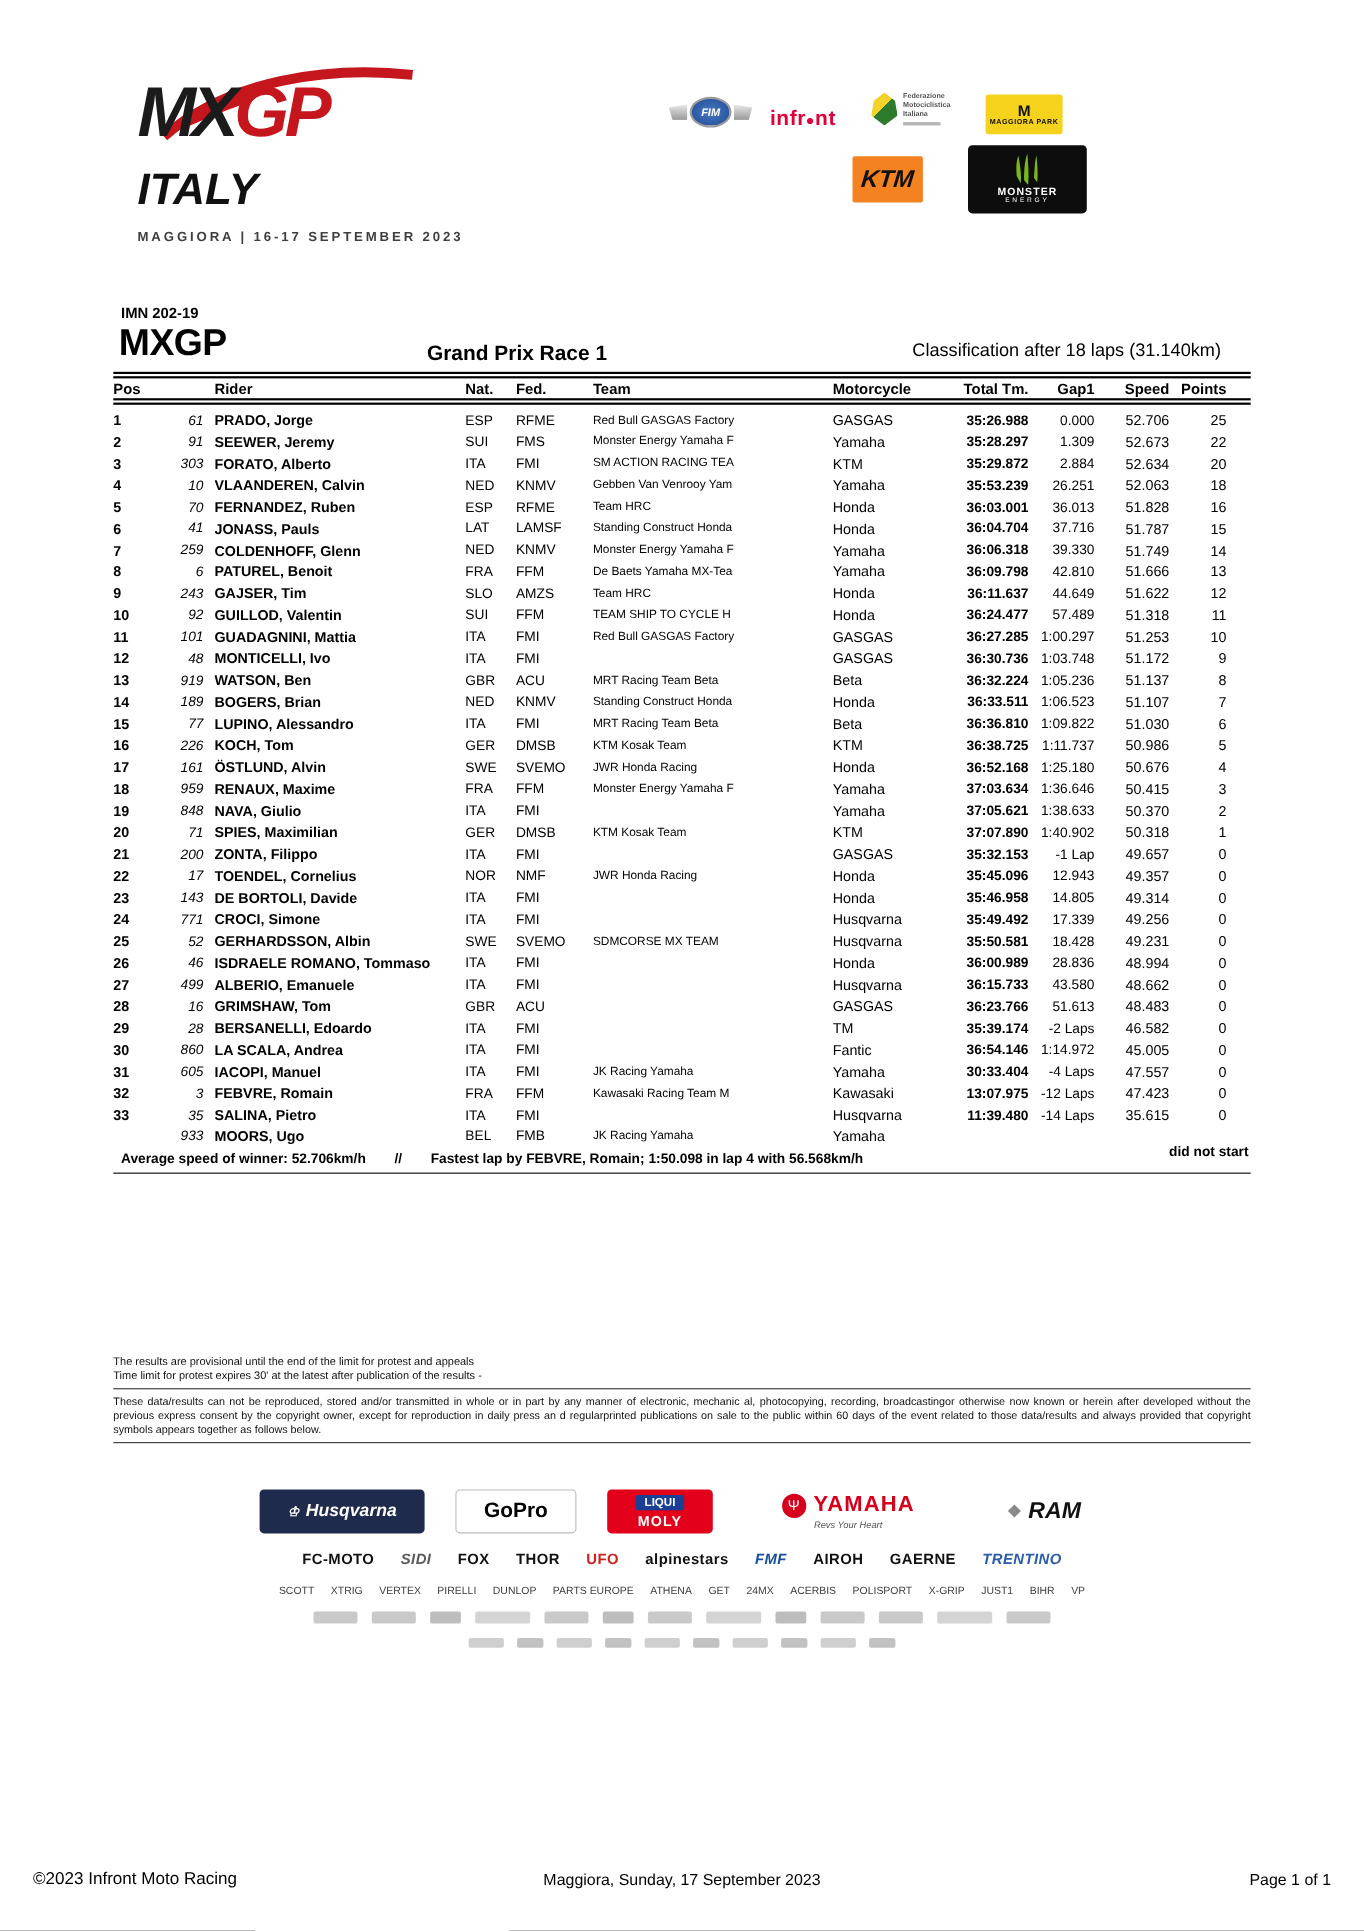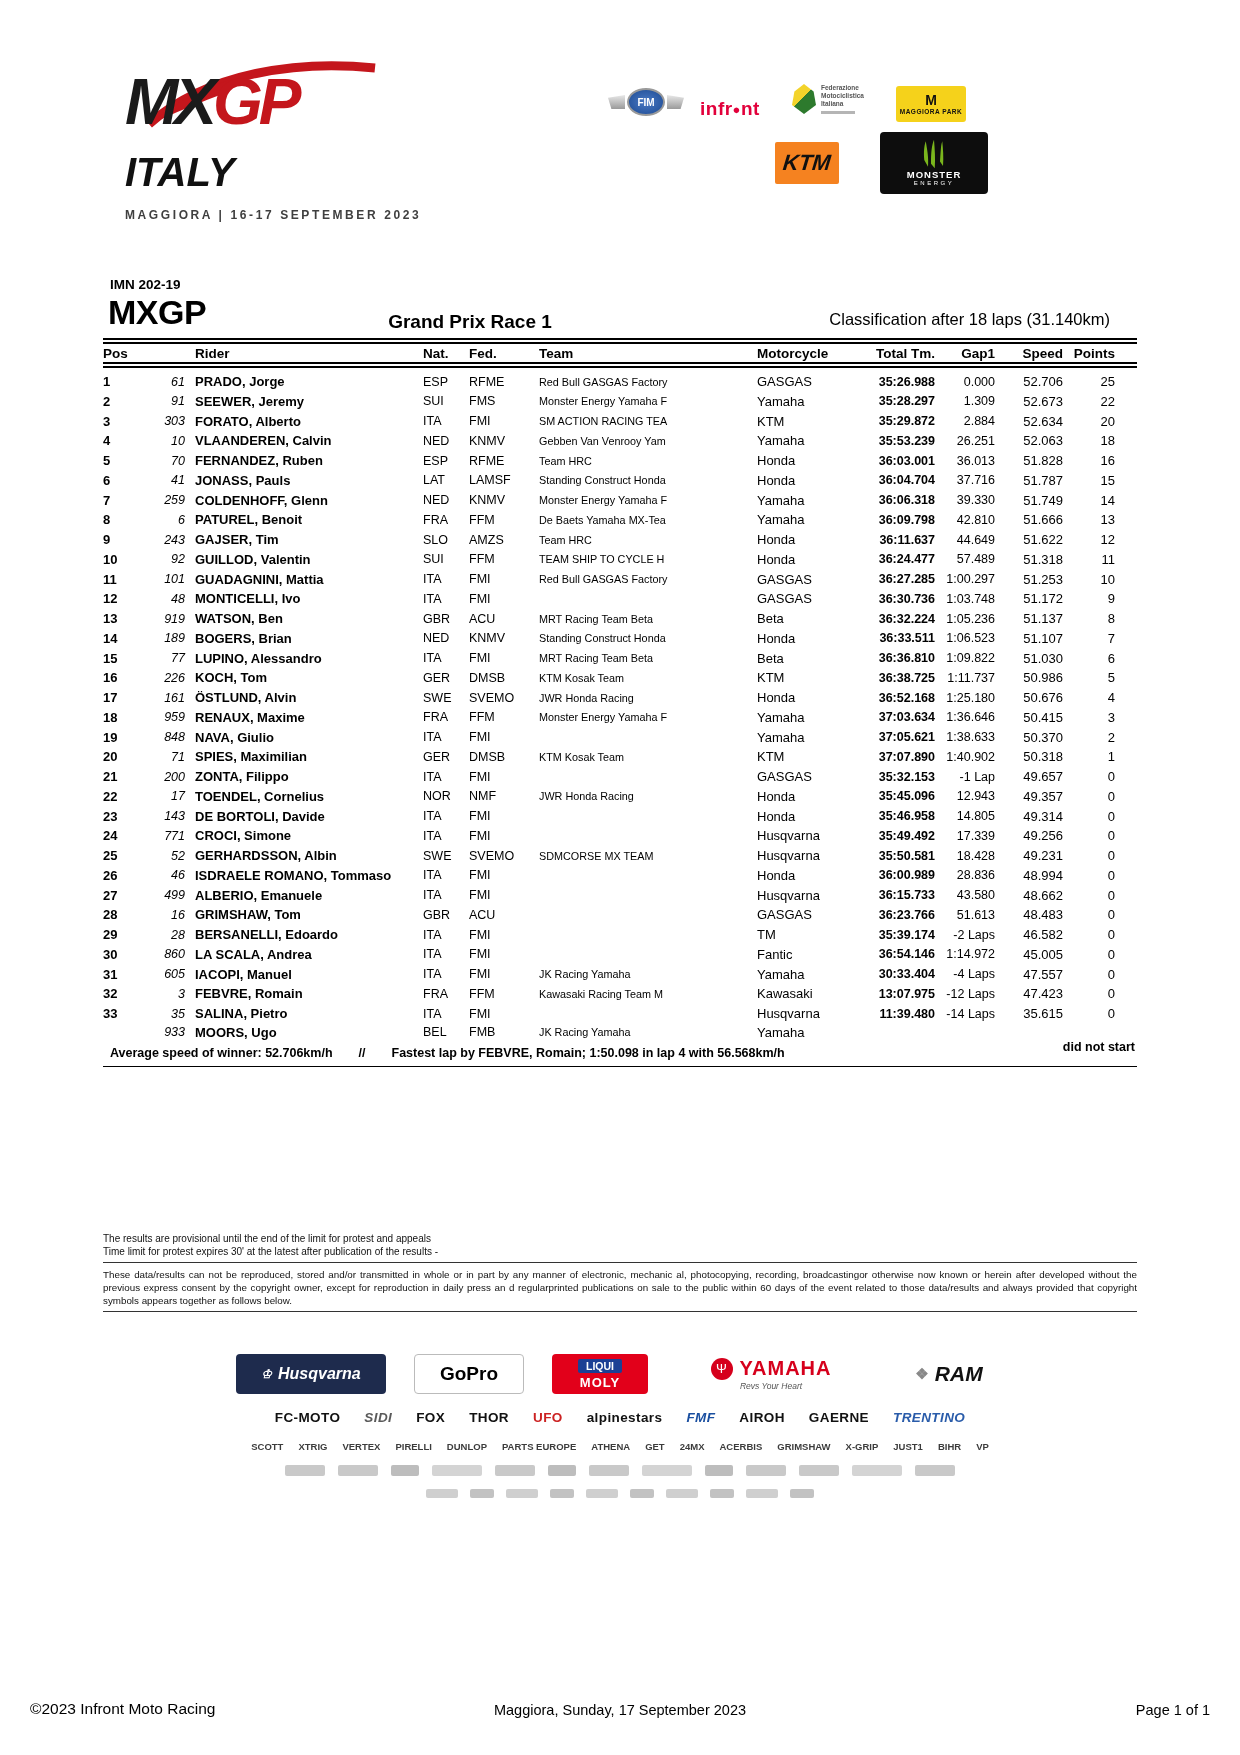--- a/index.html
+++ b/index.html
@@ -18,21 +18,21 @@
                  color:#111;margin-top:6px;line-height:40px;}
   .brand-venue{font-size:12px;font-weight:700;letter-spacing:2.6px;color:#3f3f3f;margin-top:16px;}
 
   
   .p-abs{position:absolute;display:flex;align-items:center;}
   .fim{left:608px;top:88px;gap:2px;}
   .wingL,.wingR{width:17px;height:14px;background:linear-gradient(#e8e8e8,#9a9a9a);}
   .wingL{clip-path:polygon(0 20%,100% 0,100% 100%,20% 100%);}
   .wingR{clip-path:polygon(0 0,100% 20%,80% 100%,0 100%);}
   .fim-oval{width:34px;height:24px;border-radius:50%;background:radial-gradient(#4a79c4,#1c4a92);
-            border:2px solid #9a9a9a;color:#fff;font-weight:900;font-size:10px;
+            border:2px solid #9a9a9a;color:#fff;font-weight:900;font-style:italic;font-size:10px;
             display:flex;align-items:center;justify-content:center;}
   .infront{left:700px;top:98px;color:#e2003b;font-weight:900;font-size:19px;letter-spacing:.5px;}
   .infront .dot{font-size:13px;vertical-align:1px;}
   .fmi{left:792px;top:84px;gap:5px;}
   .fmi-ic{width:24px;height:30px;background:linear-gradient(135deg,#f3d32a 0 45%,#2d7a2d 45% 100%);
           clip-path:polygon(50% 0,90% 25%,100% 70%,50% 100%,0 70%,10% 25%);}
   .fmi-tx div{font-size:6.5px;color:#555;line-height:8px;font-weight:700;}
   .fmi-bar{width:34px;height:3px;background:#b5b5b5;margin-top:3px;}
   .maggiora{left:896px;top:86px;width:70px;height:36px;background:#f5d21b;border-radius:3px;
             flex-direction:column;justify-content:center;gap:1px;}
@@ -118,21 +118,21 @@
           display:flex;align-items:center;justify-content:center;}
   .yam-tx{color:#d6001c;font-weight:900;font-size:20px;letter-spacing:1px;}
   .yam-tag{font-size:8.5px;font-style:italic;color:#555;}
   .ram{width:110px;color:#111;font-weight:900;font-style:italic;font-size:21px;}
   .ram .emb{color:#888;font-size:15px;font-style:normal;}
   .t2{font-weight:900;font-size:13.5px;color:#111;letter-spacing:.4px;white-space:nowrap;}
   .t2:nth-child(2){color:#5a5a5a;font-style:italic;text-align:center;}
   .t2:nth-child(5){color:#c22;}
   .t2:nth-child(7){color:#1a4fa0;font-style:italic;}
   .t2:nth-child(10){color:#2a5caa;font-style:italic;}
-  .t3{font-weight:700;font-size:9.5px;color:#3c3c3c;white-space:nowrap;}
+  .t3{font-weight:400;font-size:9.5px;color:#3c3c3c;white-space:nowrap;}
   .chip{display:inline-block;height:11px;width:40px;border-radius:2px;background:#c9c9c9;}
   .chip:nth-child(3n){width:28px;background:#bdbdbd;}
   .chip:nth-child(4n){width:50px;background:#d4d4d4;}
   .chip2{display:inline-block;height:9px;width:32px;border-radius:2px;background:#cfcfcf;}
   .chip2:nth-child(2n){width:24px;background:#c2c2c2;}
 
   
   .f-copy{position:absolute;left:30px;top:1700px;font-size:15.5px;}
   .f-loc{position:absolute;left:0;top:1702px;width:1240px;text-align:center;font-size:14.5px;}
   .f-page{position:absolute;right:30px;top:1702px;font-size:14.5px;}
@@ -745,21 +745,21 @@
       <span class="t3" data-name="sponsor-logo">SCOTT</span>
       <span class="t3" data-name="sponsor-logo">XTRIG</span>
       <span class="t3" data-name="sponsor-logo">VERTEX</span>
       <span class="t3" data-name="sponsor-logo">PIRELLI</span>
       <span class="t3" data-name="sponsor-logo">DUNLOP</span>
       <span class="t3" data-name="sponsor-logo">PARTS EUROPE</span>
       <span class="t3" data-name="sponsor-logo">ATHENA</span>
       <span class="t3" data-name="sponsor-logo">GET</span>
       <span class="t3" data-name="sponsor-logo">24MX</span>
       <span class="t3" data-name="sponsor-logo">ACERBIS</span>
-      <span class="t3" data-name="sponsor-logo">GRIMSHAW</span>
+      <span class="t3" data-name="sponsor-logo">POLISPORT</span>
       <span class="t3" data-name="sponsor-logo">X-GRIP</span>
       <span class="t3" data-name="sponsor-logo">JUST1</span>
       <span class="t3" data-name="sponsor-logo">BIHR</span>
       <span class="t3" data-name="sponsor-logo">VP</span>
     </div>
 
   <div class="sprow sp4" data-name="sponsor-row-small">
       <span class="chip" data-name="small-brand-logo"></span>
       <span class="chip" data-name="small-brand-logo"></span>
       <span class="chip" data-name="small-brand-logo"></span>

